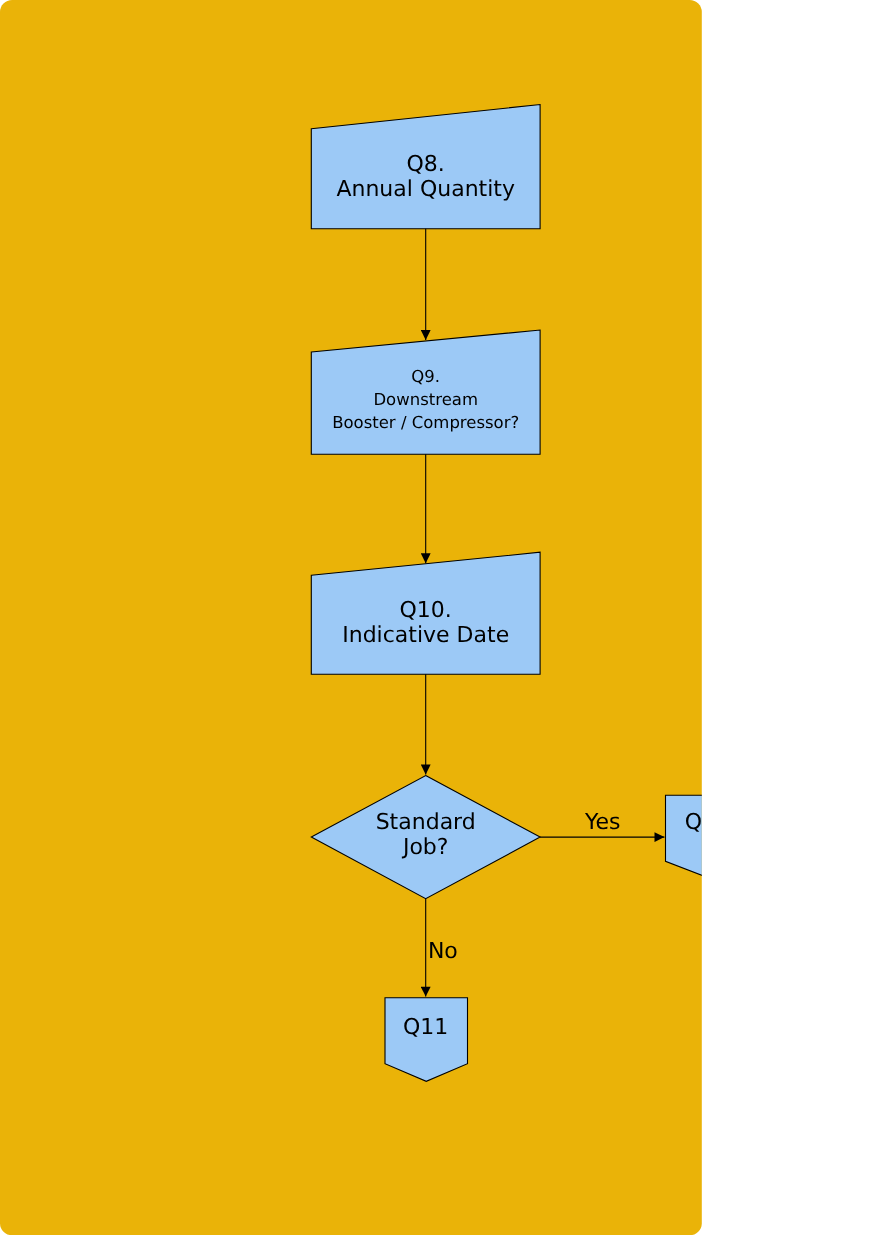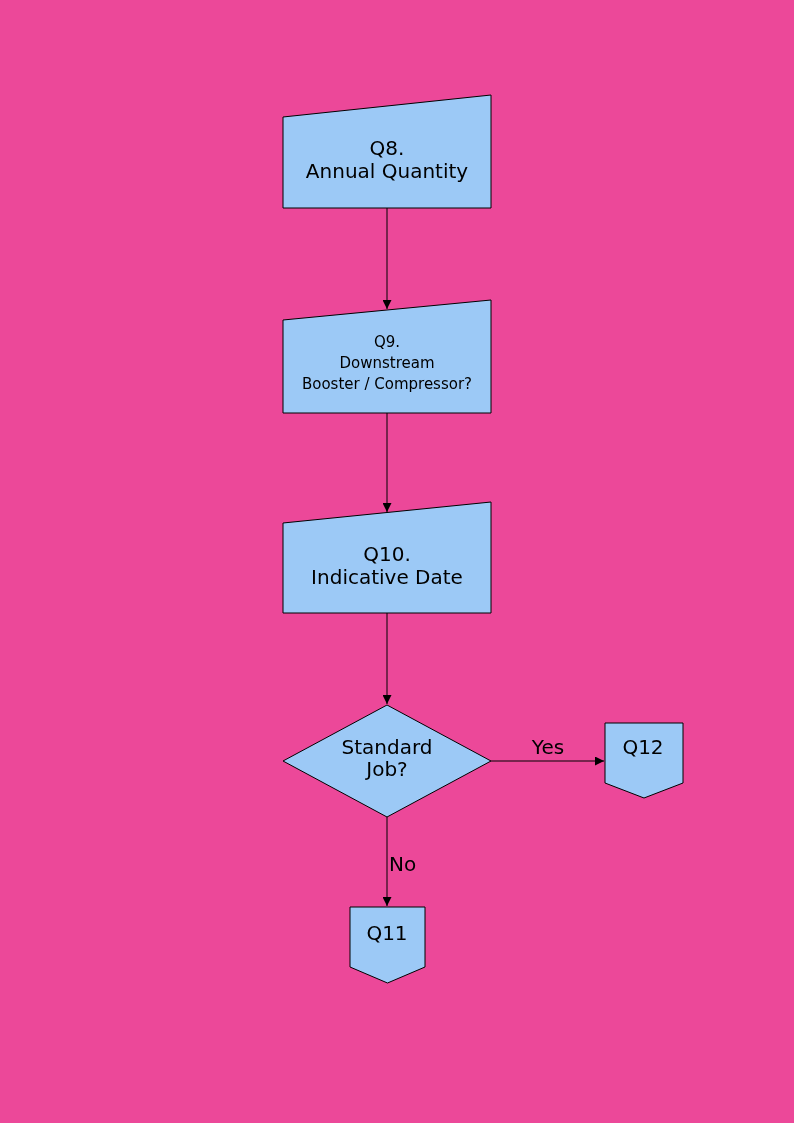--- a/index.html
+++ b/index.html
@@ -2,24 +2,25 @@
 <html><head>
   <meta charset="utf-8">
   <style>
     html, body {
       margin: 0;
       padding: 0;
       background: #ffffff;
     }
     .page {
       position: relative;
-      width: 794px;
+      width: 638px;
       height: 1123px;
-      background: #ec4899;
+      background: #eab308;
       overflow: hidden;
+      border-radius: 11px;
     }
     svg.flowchart {
       display: block;
       width: 794px;
       height: 1123px;
     }
     .node {
       stroke: #000000;
       stroke-width: 1;
     }

